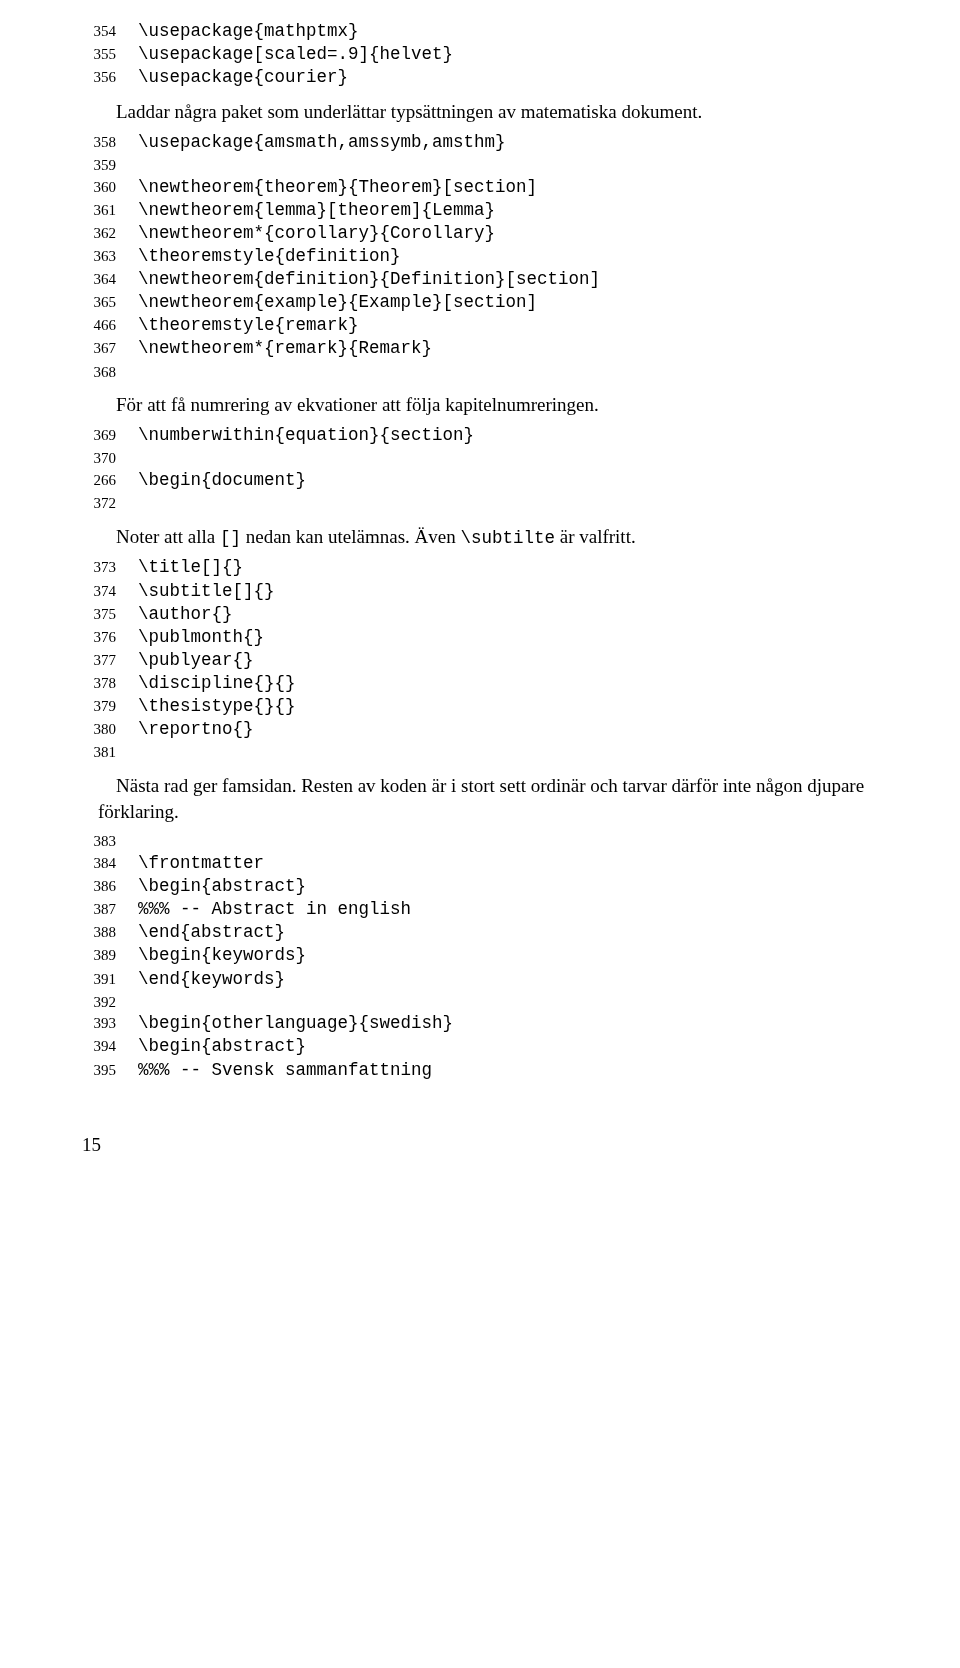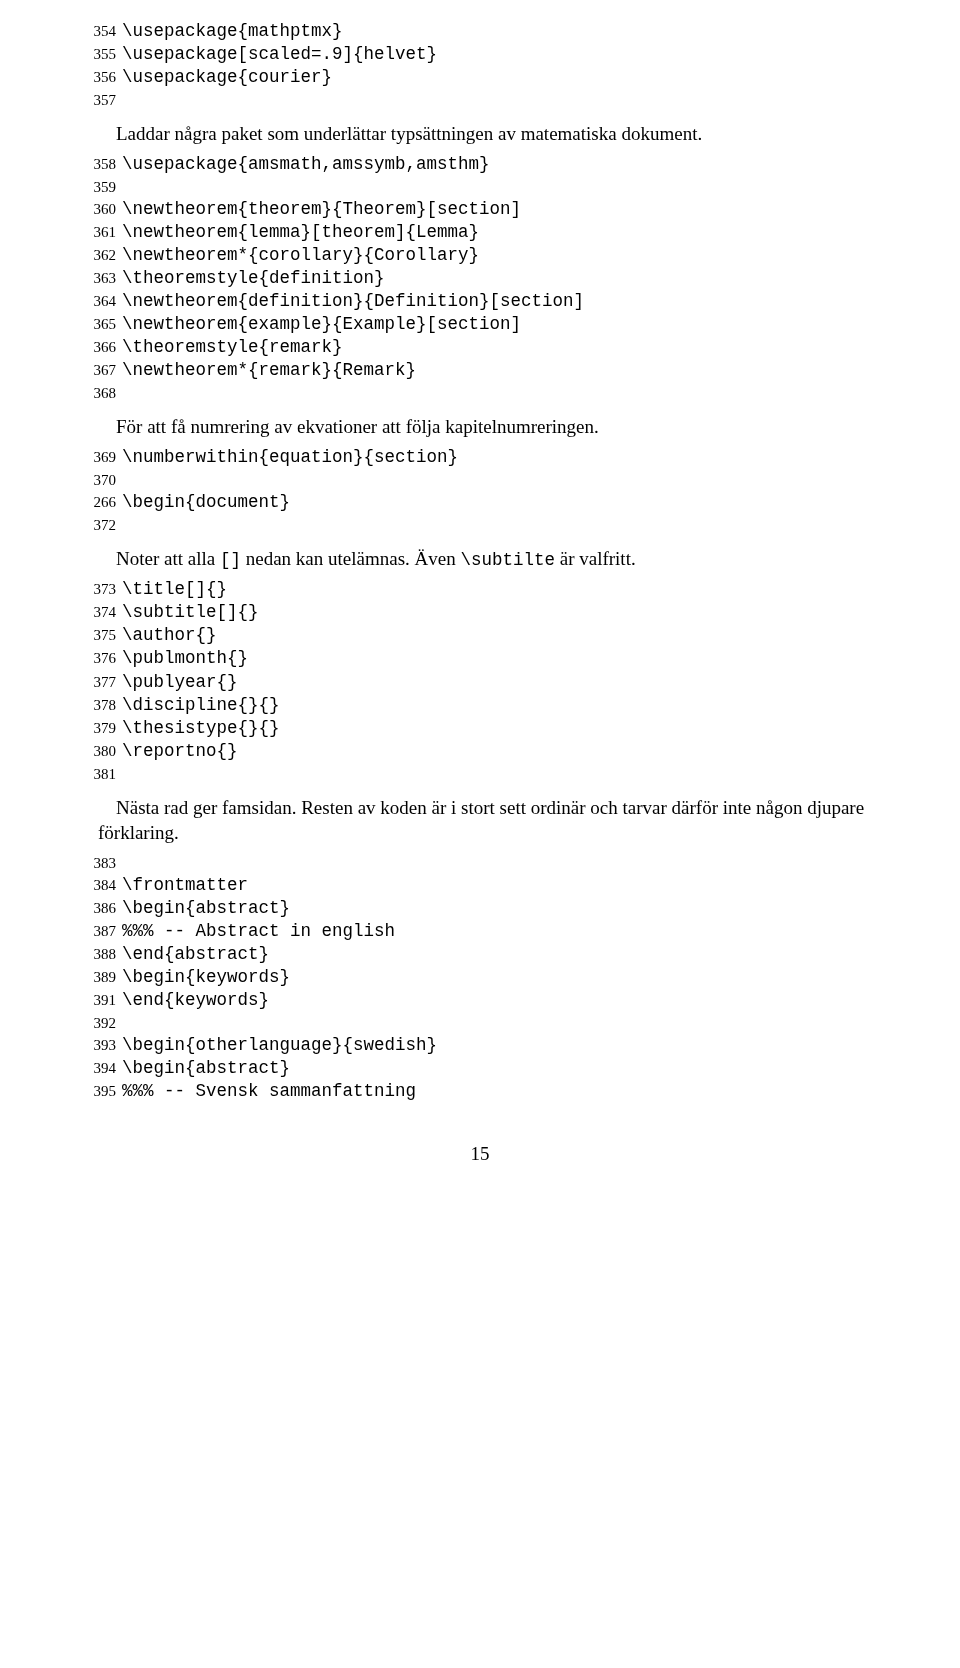--- a/index.html
+++ b/index.html
@@ -29,61 +29,60 @@
     line-height: 1.32;
     white-space: pre;
     display: flex;
   }
   .lnum {
     font-family: "Times New Roman", Times, serif;
     font-size: 15px;
     display: inline-block;
     width: 34px;
     text-align: right;
-    margin-right: 6px;
+    margin-right: 22px;
     flex-shrink: 0;
     padding-top: 2px;
   }
   .code-text {
     flex: 1;
   }
   .page-num {
-    text-align: center;
+    text-align: left;
     font-size: 19px;
-    margin-top: 40px;
+    margin-top: 52px;
   }
   .tt {
     font-family: "Courier New", Courier, monospace;
     font-size: 17.5px;
   }
 </style>
 </head>
 <body>
 
 <div class="page">
 
 
   <div class="code-line"><span class="lnum">354</span><span class="code-text">\usepackage{mathptmx}</span></div>
   <div class="code-line"><span class="lnum">355</span><span class="code-text">\usepackage[scaled=.9]{helvet}</span></div>
   <div class="code-line"><span class="lnum">356</span><span class="code-text">\usepackage{courier}</span></div>
-  <div class="code-line"><span class="lnum">357</span><span class="code-text"></span></div>
 
   <div class="para indent-first">Laddar några paket som underlättar typsättningen av matematiska dokument.</div>
 
   <div class="code-line"><span class="lnum">358</span><span class="code-text">\usepackage{amsmath,amssymb,amsthm}</span></div>
   <div class="code-line"><span class="lnum">359</span><span class="code-text"></span></div>
 
 
   <div class="code-line"><span class="lnum">360</span><span class="code-text">\newtheorem{theorem}{Theorem}[section]</span></div>
   <div class="code-line"><span class="lnum">361</span><span class="code-text">\newtheorem{lemma}[theorem]{Lemma}</span></div>
   <div class="code-line"><span class="lnum">362</span><span class="code-text">\newtheorem*{corollary}{Corollary}</span></div>
   <div class="code-line"><span class="lnum">363</span><span class="code-text">\theoremstyle{definition}</span></div>
   <div class="code-line"><span class="lnum">364</span><span class="code-text">\newtheorem{definition}{Definition}[section]</span></div>
   <div class="code-line"><span class="lnum">365</span><span class="code-text">\newtheorem{example}{Example}[section]</span></div>
-  <div class="code-line"><span class="lnum">366</span><span class="code-text">\theoremstyle{remark}</span></div>
+  <div class="code-line"><span class="lnum">466</span><span class="code-text">\theoremstyle{remark}</span></div>
   <div class="code-line"><span class="lnum">367</span><span class="code-text">\newtheorem*{remark}{Remark}</span></div>
   <div class="code-line"><span class="lnum">368</span><span class="code-text"></span></div>
 
   <div class="para indent-first">För att få numrering av ekvationer att följa kapitelnumreringen.</div>
 
   <div class="code-line"><span class="lnum">369</span><span class="code-text">\numberwithin{equation}{section}</span></div>
   <div class="code-line"><span class="lnum">370</span><span class="code-text"></span></div>
   <div class="code-line"><span class="lnum">266</span><span class="code-text">\begin{document}</span></div>
   <div class="code-line"><span class="lnum">372</span><span class="code-text"></span></div>
 

